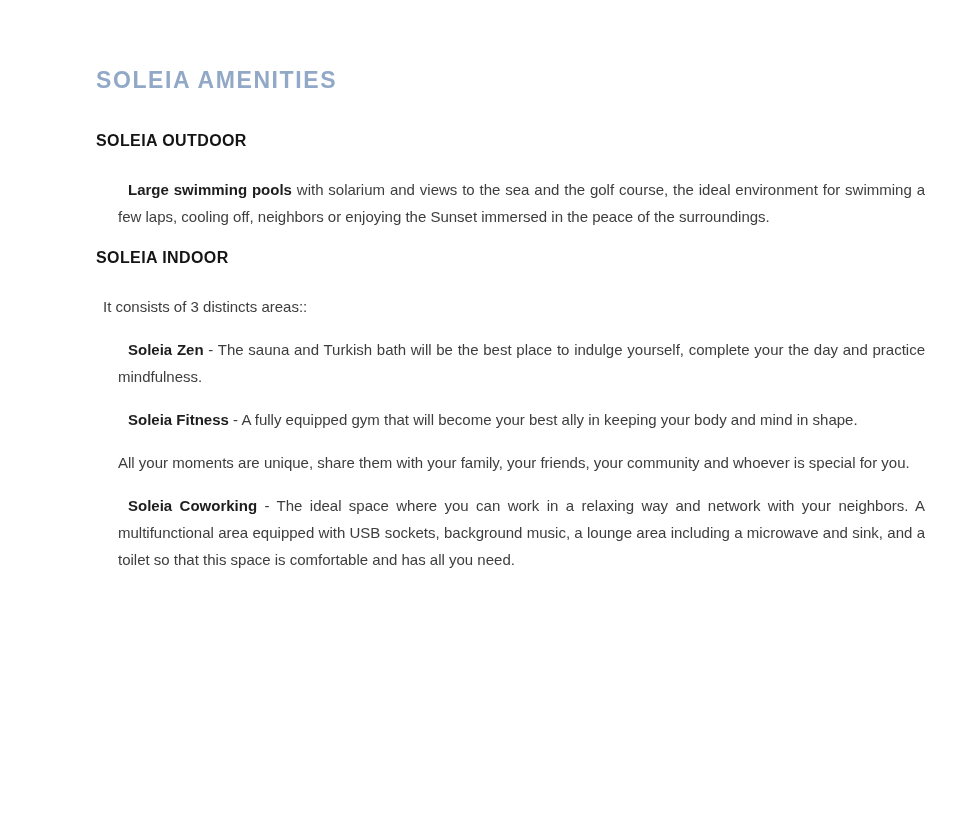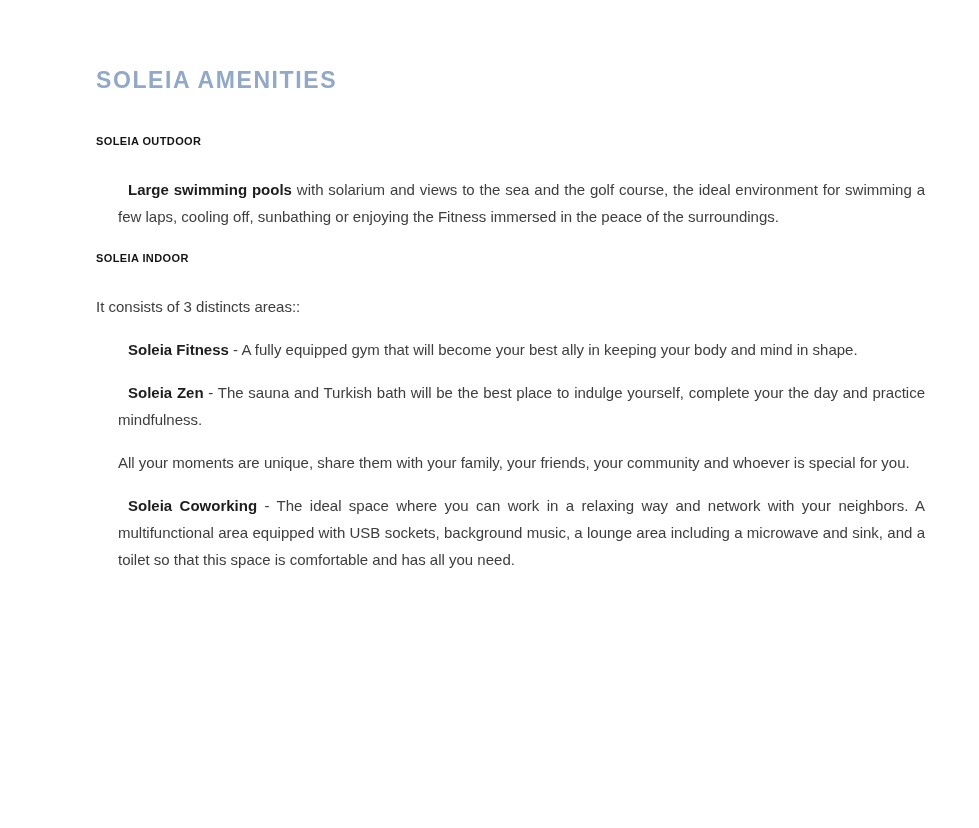--- a/index.html
+++ b/index.html
@@ -24,31 +24,31 @@
   .doc-title {
     margin: 0 0 38px 0;
     font-size: 23px;
     line-height: 28px;
     font-weight: 800;
     letter-spacing: 1.6px;
     color: #92a8c7;
   }
   .section-heading {
     margin: 0 0 26px 0;
-    font-size: 11px;
+    font-size: 16px;
     line-height: 18px;
     font-weight: 800;
     letter-spacing: 0.4px;
     color: #141414;
   }
   .section-heading.second {
     margin-top: 19px;
   }
   .intro {
-    margin: 0 0 16px 0;
+    margin: 0 0 16px 7px;
     font-size: 15px;
     line-height: 27px;
     color: #3d3d3d;
   }
   .para {
     margin: 0 0 16px 22px;
     font-size: 15px;
     line-height: 27px;
     color: #3d3d3d;
     text-align: justify;
@@ -62,31 +62,31 @@
 </head>
 <body>
 
 <div class="page">
 
   <h1 class="doc-title">SOLEIA AMENITIES</h1>
 
   <div>
     <h2 class="section-heading">SOLEIA OUTDOOR</h2>
 
-    <p class="para"><span class="lead">Large swimming pools</span><span> with solarium and views to the sea and the golf course, the ideal environment for swimming a few laps, cooling off, sunbathing or enjoying the Fitness immersed in the peace of the surroundings.</span></p>
+    <p class="para"><span class="lead">Large swimming pools</span><span> with solarium and views to the sea and the golf course, the ideal environment for swimming a few laps, cooling off, neighbors or enjoying the Sunset immersed in the peace of the surroundings.</span></p>
 
   </div>
 
   <div>
     <h2 class="section-heading second">SOLEIA INDOOR</h2>
 
     <p class="intro">It consists of 3 distincts areas::</p>
 
+    <p class="para"><span class="lead">Soleia Zen</span><span> - The sauna and Turkish bath will be the best place to indulge yourself, complete your the day and practice mindfulness.</span></p>
+
     <p class="para"><span class="lead">Soleia Fitness</span><span> - A fully equipped gym that will become your best ally in keeping your body and mind in shape.</span></p>
-
-    <p class="para"><span class="lead">Soleia Zen</span><span> - The sauna and Turkish bath will be the best place to indulge yourself, complete your the day and practice mindfulness.</span></p>
 
     <p class="para"><span>All your moments are unique, share them with your family, your friends, your community and whoever is special for you.</span></p>
 
     <p class="para"><span class="lead">Soleia Coworking</span><span> - The ideal space where you can work in a relaxing way and network with your neighbors. A multifunctional area equipped with USB sockets, background music, a lounge area including a microwave and sink, and a toilet so that this space is comfortable and has all you need.</span></p>
   </div>
 
 </div>
 
 </body></html>

